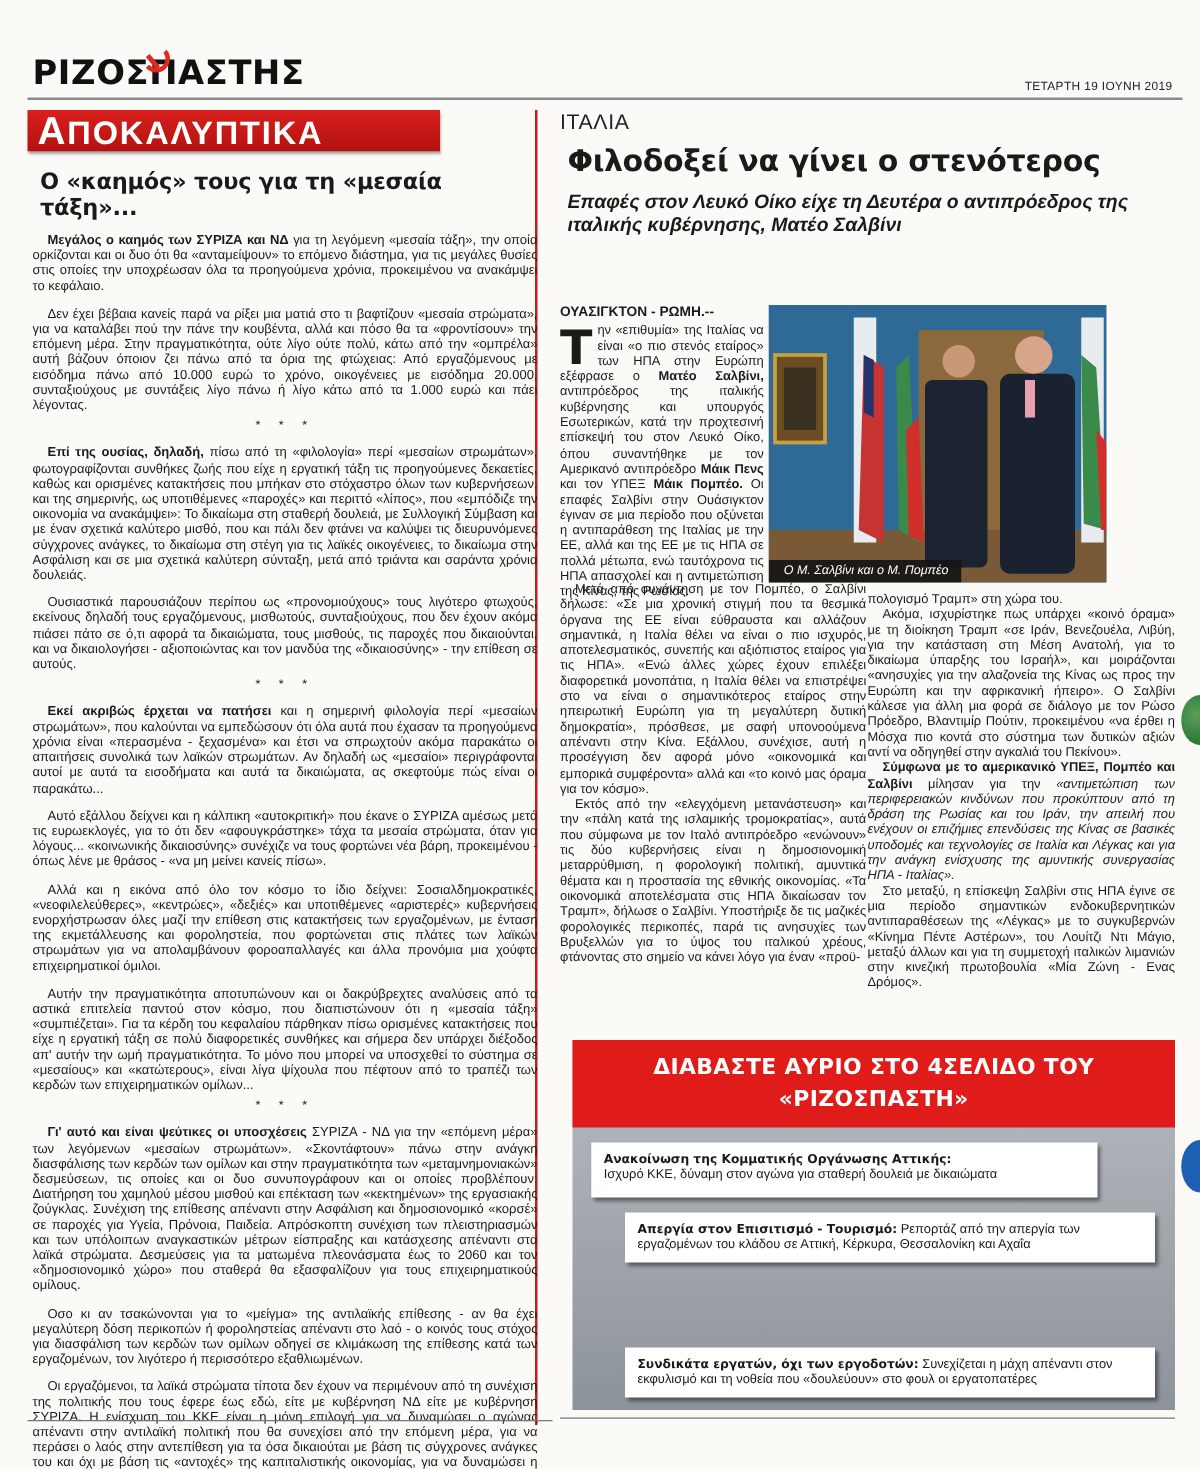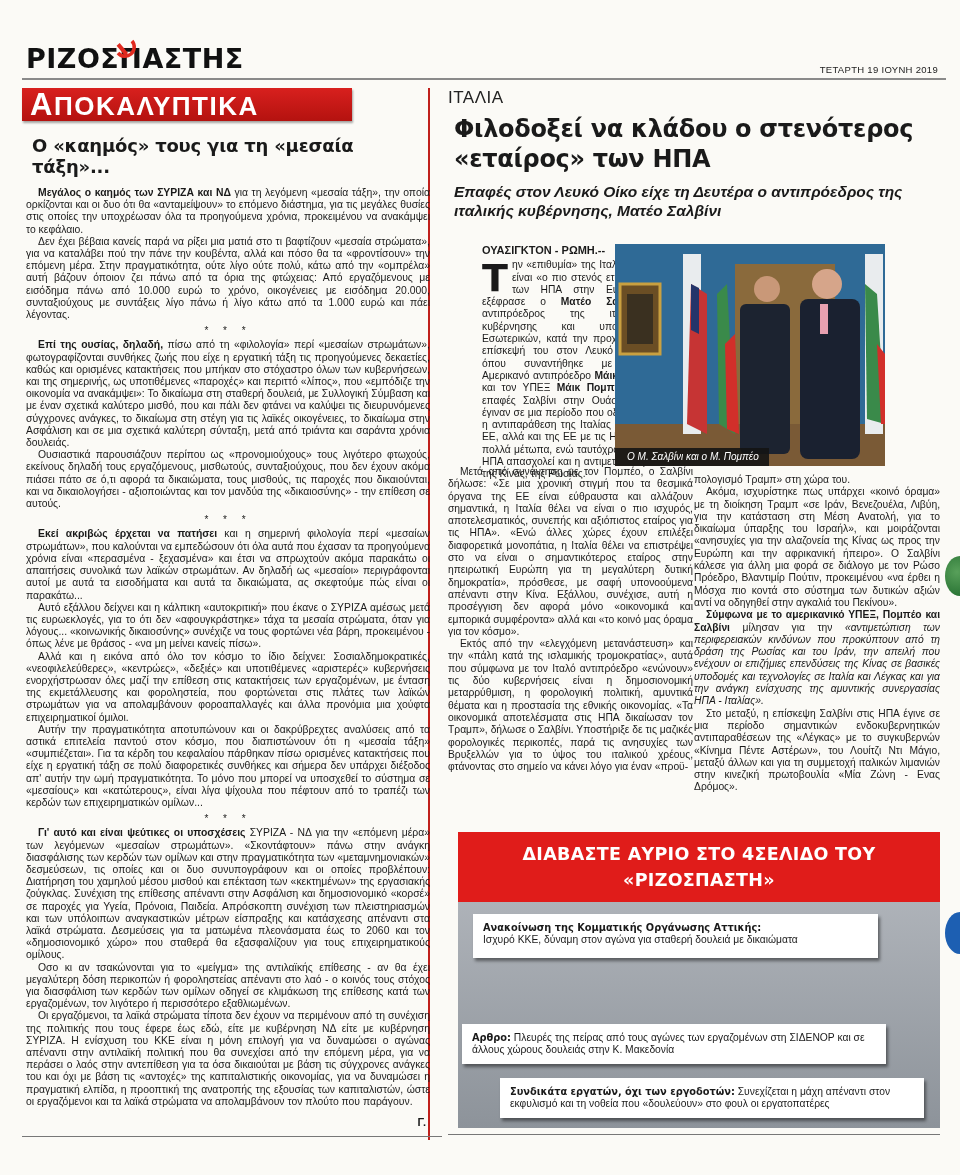--- a/index.html
+++ b/index.html
@@ -12,34 +12,34 @@
   .date { position: absolute; right: 22px; top: 64px; font-size: 9.5px; color: #222; letter-spacing: 0.3px; }
   .top-rule { position: absolute; left: 22px; right: 14px; top: 78px; height: 2px; background: #8a8a8a; }
 
   
   .left { position: absolute; left: 22px; top: 88px; width: 410px; }
   .left-border { position: absolute; left: 428px; top: 88px; width: 2px; height: 1052px; background: #c0201c; }
   .section-banner { width: 330px; height: 33px; background: linear-gradient(#d8201e, #b4120f); color: #fff; font-size: 26px; font-weight: bold; letter-spacing: 1.5px; padding-left: 8px; line-height: 33px; box-shadow: 1px 2px 2px rgba(0,0,0,0.35); }
   .section-banner .first { font-size: 31px; }
   .left h1 { font-family: "DejaVu Sans", sans-serif; font-size: 18px; font-weight: bold; margin: 14px 0 10px 10px; letter-spacing: -0.2px; }
   .left .body { font-size: 10.4px; line-height: 12.2px; text-align: justify; padding-left: 4px; padding-right: 2px; }
-  .left .body p { text-indent: 12px; }
+  .left .body p { text-indent: 12px; margin-top: 10px; }
   .stars { text-align: center; font-size: 10px; letter-spacing: 6px; margin: 4px 0 2px 0; }
   .sig { text-align: right; font-weight: bold; font-size: 11px; margin-top: 8px; padding-right: 6px; }
   .bottom-rule-left { position: absolute; left: 22px; width: 420px; top: 1136px; height: 1px; background: #777; }
 
   
   .right { position: absolute; left: 448px; top: 88px; width: 492px; }
   .kicker { font-size: 17px; color: #222; letter-spacing: 0.5px; }
   .right h2 { font-family: "DejaVu Sans", sans-serif; font-size: 24px; font-weight: bold; line-height: 30px; margin: 6px 0 8px 6px; letter-spacing: -0.3px; }
   .subhead { font-family: Liberation Sans, sans-serif; font-size: 15.5px; font-weight: bold; font-style: italic; line-height: 19px; margin-left: 6px; }
 
   .article { position: absolute; left: 448px; top: 244px; width: 492px; font-size: 10.3px; line-height: 12.3px; }
   .dateline { font-weight: bold; font-size: 11px; margin-bottom: 3px; }
-  .col-a { position: absolute; left: 0; top: 0; width: 163px; text-align: justify; margin-left: 34px; }
+  .col-a { position: absolute; left: 0; top: 0; width: 163px; text-align: justify; }
   .dropcap { float: left; font-size: 38px; line-height: 34px; font-weight: bold; margin: 2px 4px 0 0; font-family: "DejaVu Sans", sans-serif; }
   .photo { position: absolute; left: 167px; top: 0; width: 270px; height: 222px; overflow: hidden; background: #2c5c84; }
   .caption { position: absolute; left: 0; bottom: 0; background: rgba(20,20,20,0.9); color: #fff; font-style: italic; font-size: 10px; padding: 3px 10px 3px 12px; }
   .col-b { position: absolute; left: 0; top: 222px; width: 245px; text-align: justify; }
   .col-c { position: absolute; left: 246px; top: 230px; width: 246px; text-align: justify; }
   .col-b p, .col-c p { text-indent: 12px; }
   .col-b .first, .col-c .first { text-indent: 0; }
   .it { font-style: italic; }
 
   
@@ -91,22 +91,21 @@
       <p><span>Οσο κι αν τσακώνονται για το «μείγμα» της αντιλαϊκής επίθεσης - αν θα έχει μεγαλύτερη δόση περικοπών ή φοροληστείας απέναντι στο λαό - ο κοινός τους στόχος για διασφάλιση των κερδών των ομίλων οδηγεί σε κλιμάκωση της επίθεσης κατά των εργαζομένων, τον λιγότερο ή περισσότερο εξαθλιωμένων.</span></p>
       <p><span>Οι εργαζόμενοι, τα λαϊκά στρώματα τίποτα δεν έχουν να περιμένουν από τη συνέχιση της πολιτικής που τους έφερε έως εδώ, είτε με κυβέρνηση ΝΔ είτε με κυβέρνηση ΣΥΡΙΖΑ. Η ενίσχυση του ΚΚΕ είναι η μόνη επιλογή για να δυναμώσει ο αγώνας απέναντι στην αντιλαϊκή πολιτική που θα συνεχίσει από την επόμενη μέρα, για να περάσει ο λαός στην αντεπίθεση για τα όσα δικαιούται με βάση τις σύγχρονες ανάγκες του και όχι με βάση τις «αντοχές» της καπιταλιστικής οικονομίας, για να δυναμώσει η πραγματική ελπίδα, η προοπτική της ανατροπής της εξουσίας των καπιταλιστών, ώστε οι εργαζόμενοι και τα λαϊκά στρώματα να απολαμβάνουν τον πλούτο που παράγουν.</span></p>
     </div>
   <div class="sig">Γ.</div>
 </div>
 <div class="bottom-rule-left"></div>
 
 <div class="right">
   <div class="kicker">ΙΤΑΛΙΑ</div>
   <h2>
-    <span>Φιλοδοξεί να κλάδου ο στενότερος</span><br>
-    <span>«εταίρος» των ΗΠΑ</span>
+    <span>Φιλοδοξεί να γίνει ο στενότερος</span><br>
   </h2>
   <div class="subhead">Επαφές στον Λευκό Οίκο είχε τη Δευτέρα ο αντιπρόεδρος της ιταλικής κυβέρνησης, Ματέο Σαλβίνι</div>
 </div>
 
 <div class="article">
   <div class="col-a">
     <div class="dateline">ΟΥΑΣΙΓΚΤΟΝ - ΡΩΜΗ.--</div>
     <p><span class="dropcap">Τ</span><span>ην «επιθυμία» της Ιταλίας να είναι «ο πιο στενός εταίρος» των ΗΠΑ στην Ευρώπη εξέφρασε ο </span><b>Ματέο Σαλβίνι,</b><span> αντιπρόεδρος της ιταλικής κυβέρνησης και υπουργός Εσωτερικών, κατά την προχτεσινή επίσκεψή του στον Λευκό Οίκο, όπου συναντήθηκε με τον Αμερικανό αντιπρόεδρο </span><b>Μάικ Πενς</b><span> και τον ΥΠΕΞ </span><b>Μάικ Πομπέο.</b><span> Οι επαφές Σαλβίνι στην Ουάσιγκτον έγιναν σε μια περίοδο που οξύνεται η αντιπαράθεση της Ιταλίας με την ΕΕ, αλλά και της ΕΕ με τις ΗΠΑ σε πολλά μέτωπα, ενώ ταυτόχρονα τις ΗΠΑ απασχολεί και η αντιμετώπιση της Κίνας, της Ρωσίας.</span></p>
   </div>
 
@@ -146,19 +145,19 @@
     <p><b>Σύμφωνα με το αμερικανικό ΥΠΕΞ, Πομπέο και Σαλβίνι</b><span> μίλησαν για την </span><span class="it">«αντιμετώπιση των περιφερειακών κινδύνων που προκύπτουν από τη δράση της Ρωσίας και του Ιράν, την απειλή που ενέχουν οι επιζήμιες επενδύσεις της Κίνας σε βασικές υποδομές και τεχνολογίες σε Ιταλία και Λέγκας και για την ανάγκη ενίσχυσης της αμυντικής συνεργασίας ΗΠΑ - Ιταλίας».</span></p>
     <p>Στο μεταξύ, η επίσκεψη Σαλβίνι στις ΗΠΑ έγινε σε μια περίοδο σημαντικών ενδοκυβερνητικών αντιπαραθέσεων της «Λέγκας» με το συγκυβερνών «Κίνημα Πέντε Αστέρων», του Λουίτζι Ντι Μάγιο, μεταξύ άλλων και για τη συμμετοχή ιταλικών λιμανιών στην κινεζική πρωτοβουλία «Μία Ζώνη - Ενας Δρόμος».</p>
   </div>
 </div>
 
 <div class="promo">
   <div class="promo-head">
     <div>ΔΙΑΒΑΣΤΕ ΑΥΡΙΟ ΣΤΟ 4ΣΕΛΙΔΟ ΤΟΥ «ΡΙΖΟΣΠΑΣΤΗ»</div>
   </div>
   <div class="teaser t1"><b>Ανακοίνωση της Κομματικής Οργάνωσης Αττικής:</b><br><span>Ισχυρό ΚΚΕ, δύναμη στον αγώνα για σταθερή δουλειά με δικαιώματα</span></div>
-  <div class="teaser t3"><b>Αρθρο:</b><span> Πλευρές της πείρας από τους αγώνες των εργαζομένων στη ΣΙΔΕΝΟΡ και σε άλλους χώρους δουλειάς στην Κ. Μακεδονία</span></div>
+  <div class="teaser t2"><b>Απεργία στον Επισιτισμό - Τουρισμό:</b><span> Ρεπορτάζ από την απεργία των εργαζομένων του κλάδου σε Αττική, Κέρκυρα, Θεσσαλονίκη και Αχαΐα</span></div>
   <div class="teaser t4"><b>Συνδικάτα εργατών, όχι των εργοδοτών:</b><span> Συνεχίζεται η μάχη απέναντι στον εκφυλισμό και τη νοθεία που «δουλεύουν» στο φουλ οι εργατοπατέρες</span></div>
 </div>
 <div class="bottom-rule-right"></div>
 
 <div class="edge-green"></div>
 <div class="edge-blue"></div>
 
 </body></html>

